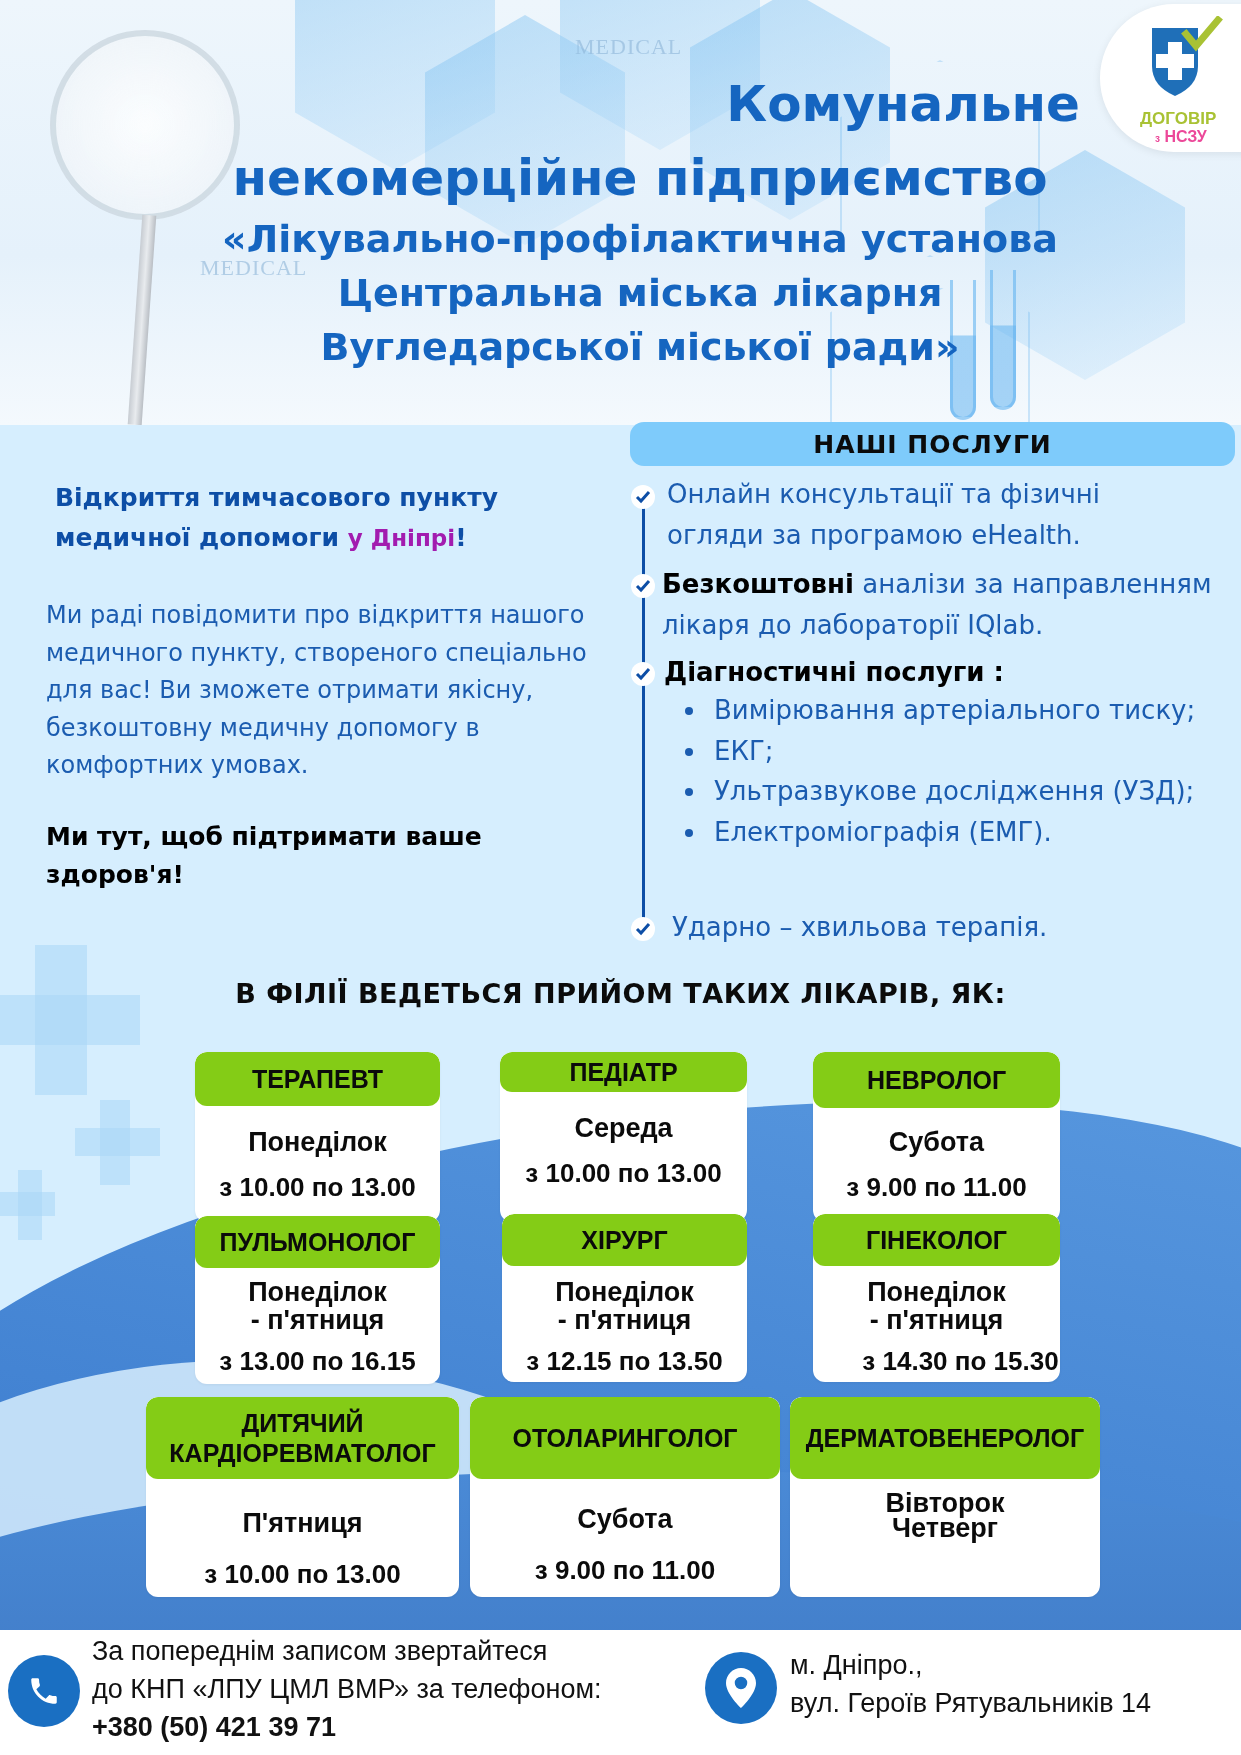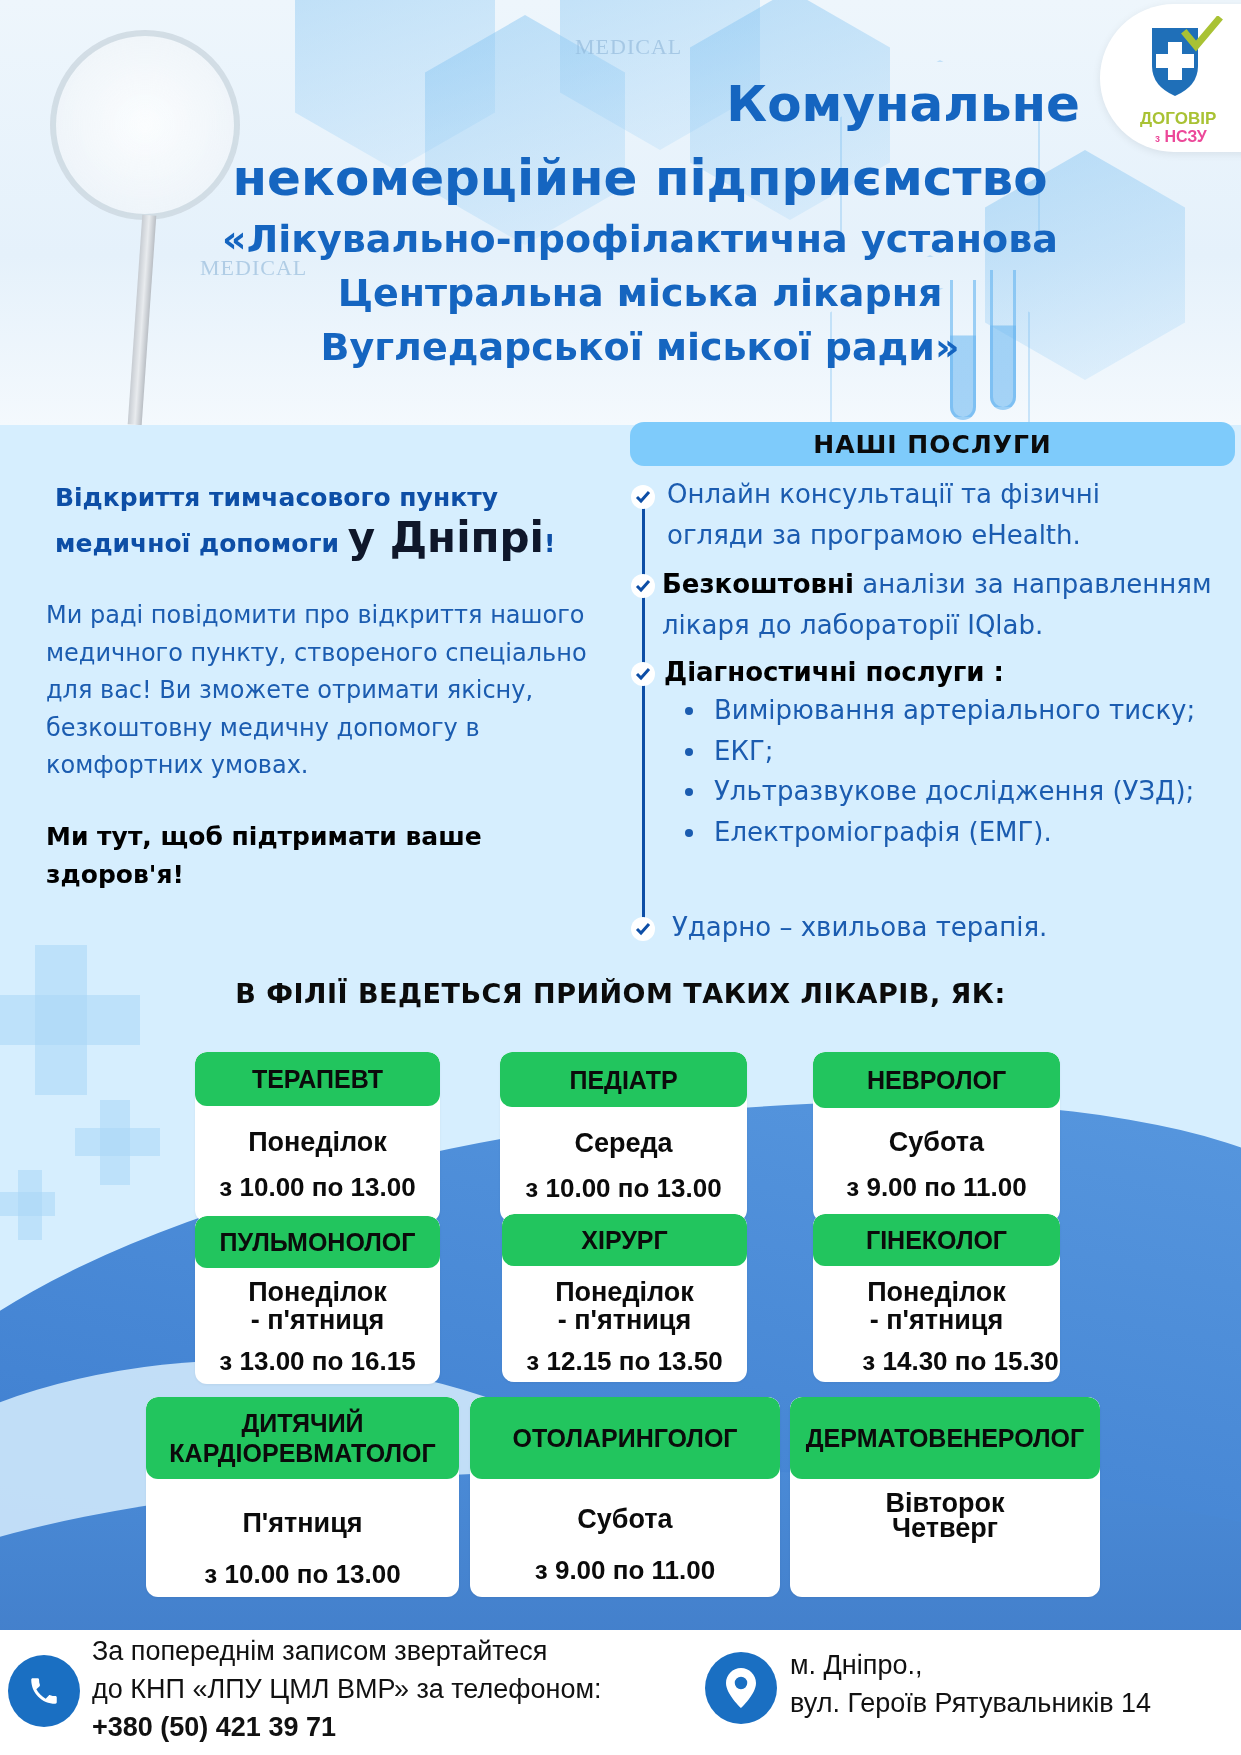--- a/index.html
+++ b/index.html
@@ -86,21 +86,21 @@
   .wave3 {
     position: absolute; left: -150px; top: 1470px; width: 1600px; height: 400px;
     border-radius: 50% 50% 0 0 / 40% 40% 0 0;
     background: linear-gradient(180deg, #4a8ad6, #3a72bd);
   }
   
   .intro-title {
     position: absolute; left: 55px; top: 478px; width: 520px;
     color: #0d4ea6; font-weight: bold; font-size: 25px; line-height: 40px;
   }
-  .intro-title .city { color: #0f172a; font-size: 42px; }
+  .intro-title .city { color: #a21caf; font-size: 23px; }
   .intro-body {
     position: absolute; left: 46px; top: 597px; width: 570px;
     color: #1b5cb0; font-size: 24px; line-height: 37.5px;
   }
   .intro-strong {
     position: absolute; left: 46px; top: 818px; width: 520px;
     color: #000; font-weight: bold; font-size: 25px; line-height: 38px;
   }
   
   .services-header {
@@ -132,21 +132,21 @@
   
   .doctors-title {
     position: absolute; left: 0; top: 978px; width: 1241px; text-align: center;
     font-weight: bold; font-size: 27px; letter-spacing: 0.5px; color: #0b0b0b;
   }
   .card {
     position: absolute; background: #fff; border-radius: 12px; overflow: hidden;
     box-shadow: 0 1px 3px rgba(0,0,0,0.05);
   }
   .card-head {
-    background: #22c55e; border-radius: 12px;
+    background: #84cc16; border-radius: 12px;
     display: flex; align-items: center; justify-content: center; text-align: center;
     font-family: "Liberation Sans", sans-serif; font-weight: bold; font-size: 25px; color: #0b0b0b;
     line-height: 30px;
   }
   .card-day {
     text-align: center; font-family: "Liberation Sans", sans-serif; font-weight: bold;
     font-size: 27px; color: #0b0b0b; line-height: 28px;
   }
   .card-time {
     text-align: center; font-family: "Liberation Sans", sans-serif; font-weight: bold;
@@ -267,21 +267,21 @@
 </div>
 
 <div class="doctors-title">В ФІЛІЇ ВЕДЕТЬСЯ ПРИЙОМ ТАКИХ ЛІКАРІВ, ЯК:</div>
 
 <div class="card" style="left:195px;top:1052px;width:245px;height:170px;">
   <div class="card-head" style="height:54px;">ТЕРАПЕВТ</div>
   <div class="card-day" style="margin-top:22px;">Понеділок</div>
   <div class="card-time" style="margin-top:16px;">з 10.00 по 13.00</div>
 </div>
 <div class="card" style="left:500px;top:1052px;width:247px;height:170px;">
-  <div class="card-head" style="height:55px;">ПЕДІАТР</div>
+  <div class="card-head" style="height:40px;">ПЕДІАТР</div>
   <div class="card-day" style="margin-top:22px;">Середа</div>
   <div class="card-time" style="margin-top:16px;">з 10.00 по 13.00</div>
 </div>
 <div class="card" style="left:813px;top:1052px;width:247px;height:170px;">
   <div class="card-head" style="height:56px;">НЕВРОЛОГ</div>
   <div class="card-day" style="margin-top:20px;">Субота</div>
   <div class="card-time" style="margin-top:16px;">з 9.00 по 11.00</div>
 </div>
 
 <div class="card" style="left:195px;top:1216px;width:245px;height:168px;">

